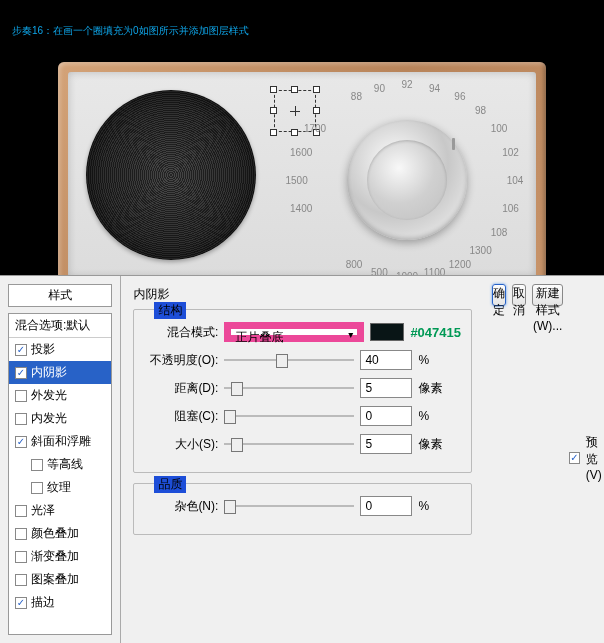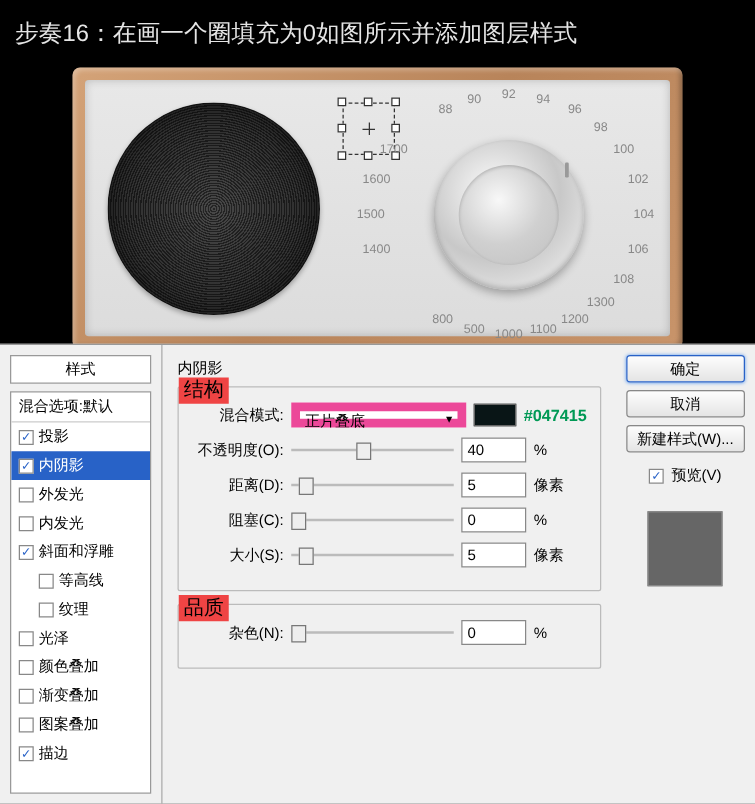--- a/index.html
+++ b/index.html
@@ -1,17 +1,17 @@
 <!DOCTYPE html>
 <html><head>
 <meta charset="utf-8">
 <style>
 *{box-sizing:border-box;margin:0;padding:0}
 body{font-family:"Microsoft YaHei",SimSun,sans-serif;font-size:12px;background:#000;width:604px;height:643px;overflow:hidden}
-.top-bar{color:#e5e5e5;padding:14px 12px;font-size:19px}
+.top-bar{color:#0ea5e9;padding:24px 12px;font-size:10px}
 .radio-wrap{background:#000;padding:0 0 10px}
 .radio-frame{width:488px;height:225px;margin:0 auto;background:linear-gradient(135deg,#d4a378,#b8845a,#c8946a);border-radius:6px;padding:10px;box-shadow:inset 2px 2px 4px rgba(255,255,255,.3),inset -2px -2px 4px rgba(0,0,0,.3)}
 .radio-panel{width:100%;height:100%;background:linear-gradient(#e8e8e8,#dcdcdc);border-radius:3px;position:relative;box-shadow:inset 0 0 8px rgba(0,0,0,.2)}
 .speaker{position:absolute;left:18px;top:18px;width:170px;height:170px;border-radius:50%;background:radial-gradient(circle,#888 0%,#666 40%,#555 70%,#999 100%),repeating-radial-gradient(circle,#444 0,#444 1px,#888 1px,#888 2px);background-blend-mode:multiply;box-shadow:inset 0 0 20px rgba(0,0,0,.5),0 2px 4px rgba(0,0,0,.3)}
 .selection-marks{position:absolute;left:206px;top:18px;width:42px;height:42px}
 .selection-marks::before{content:"";position:absolute;inset:0;border:1px dashed #333}
 .anchor{position:absolute;width:7px;height:7px;background:#fff;border:1px solid #333}
 .a-tl{top:-4px;left:-4px}.a-tc{top:-4px;left:calc(50% - 4px)}.a-tr{top:-4px;right:-4px}
 .a-ml{top:calc(50% - 4px);left:-4px}.a-mr{top:calc(50% - 4px);right:-4px}
 .a-bl{bottom:-4px;left:-4px}.a-bc{bottom:-4px;left:calc(50% - 4px)}.a-br{bottom:-4px;right:-4px}
@@ -30,36 +30,36 @@
 .styles-list{background:#fff;border:1px solid #999;flex:1;overflow:auto}
 .style-item{padding:3px 6px;display:flex;align-items:center;gap:4px;font-size:12px;cursor:pointer}
 .style-item.header{border-bottom:1px solid #ccc}
 .style-item.selected{background:#2862c7;color:#fff}
 .style-item.indent{padding-left:22px}
 .chk{width:12px;height:12px;border:1px solid #888;background:#fff;display:inline-flex;align-items:center;justify-content:center;font-size:10px;color:#2862c7}
 .chk.on::after{content:"✓"}
 .main-panel{flex:1;padding:8px 12px;position:relative}
 .section-title{padding:2px 0 6px}
 .group{border:1px solid #bbb;border-radius:2px;padding:12px 10px 10px;margin-bottom:10px;position:relative}
-.group-label{position:absolute;top:-8px;left:0;background:#ef4444;padding:0 4px;font-size:16px}
+.group-label{position:absolute;top:-8px;left:20px;background:#1d4ed8;padding:0 4px;font-size:12px}
 .row{display:flex;align-items:center;gap:6px;margin-bottom:8px;font-size:12px}
 .row-label{width:74px;text-align:right}
 .dropdown{flex:0 0 140px;height:20px;background:#fff;border:7px solid #ec4899;padding:0 4px;display:flex;align-items:flex-start;justify-content:space-between}
 .dropdown::after{content:"▾";font-size:10px}
 .swatch{width:34px;height:18px;border:1px solid #666;background:#091516}
 .hex-label{color:#095;font-weight:bold;font-size:13px}
 .slider{position:relative;flex:0 0 130px;height:18px}
 .slider::before{content:"";position:absolute;left:0;right:0;top:8px;height:2px;background:#bbb}
 .slider-thumb,.slider::after{content:"";position:absolute;top:3px;width:10px;height:12px;background:#eee;border:1px solid #777}
 .num-input{width:52px;height:20px;border:1px solid #888;background:#fff;padding:0 4px;text-align:left;font-size:12px}
 .angle-dial{width:30px;height:30px;border:1px solid #888;border-radius:50%;background:#fff;position:relative}
 .angle-dial::after{content:"";position:absolute;left:50%;top:50%;width:12px;height:1px;background:#333;transform-origin:0 0;transform:rotate(-120deg)}
 .contour-swatch{width:34px;height:28px;border:1px solid #888;background:linear-gradient(135deg,#ccc 0%,#ccc 50%,#666 50%,#666 100%);position:relative}
 .contour-swatch::after{content:"▸";position:absolute;right:-12px;top:6px;font-size:10px}
-.right-panel{width:120px;padding:8px;display:flex;flex-direction:column;gap:6px;align-items:stretch}
+.right-panel{width:120px;padding:8px;display:flex;flex-direction:row;gap:6px;align-items:stretch}
 .btn{background:linear-gradient(#fdfdfd,#e4e4e4);border:1px solid #888;border-radius:3px;height:22px;font-size:12px;cursor:pointer}
 .btn.primary{border:1px solid #2862c7;box-shadow:0 0 3px #5a9aef}
 .preview-box{width:60px;height:60px;background:#666;border:1px solid #888;margin:6px auto}
 .s40::after{left:40%}.s0::after{left:0}.s5::after{left:5%}
 </style>
 </head>
 <body>
 
 <div class="top-bar">步奏16：在画一个圈填充为0如图所示并添加图层样式</div>
 

